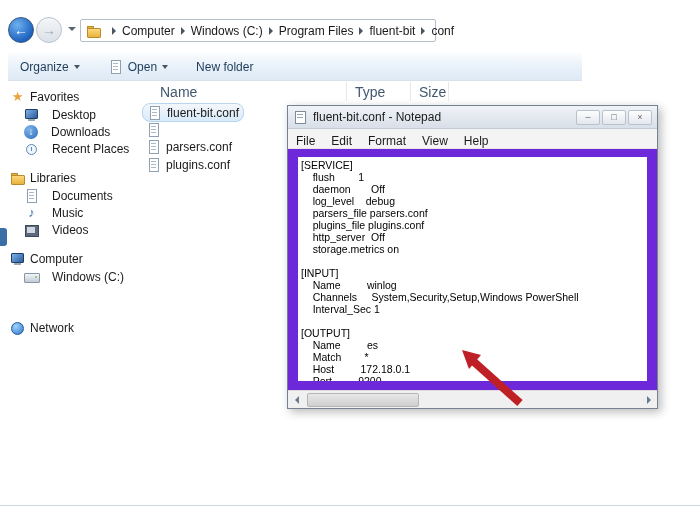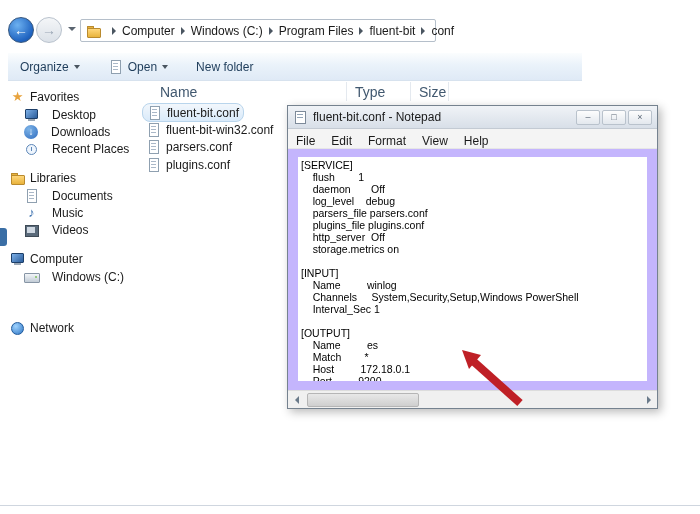--- a/index.html
+++ b/index.html
@@ -79,21 +79,21 @@
   .ic-notepad::before{content:"";position:absolute;left:2px;top:1px;width:9px;height:11px;background:#fff;
                       border:1px solid #7d8a99;}
   .ic-notepad::after{content:"";position:absolute;left:4px;top:4px;width:6px;height:6px;
                      background:repeating-linear-gradient(#93a5b8 0 1px,transparent 1px 3px);}
 
   
   .file-row{position:absolute;left:142px;display:flex;align-items:center;height:17px;padding:0 4px;}
   .file-row.selected{background:linear-gradient(#f2f7fc,#d9eafa);border:1px solid #b9d5ec;border-radius:8px;text-align:right;}
 
   
-  .notepad{position:absolute;left:287px;top:105px;width:371px;height:304px;background:#c4b5fd;
+  .notepad{position:absolute;left:287px;top:105px;width:371px;height:304px;background:#6d28d9;
            border:1px solid #75828f;box-shadow:3px 3px 9px rgba(0,0,0,0.28);box-sizing:border-box;z-index:10;}
   .np-title{height:22px;background:linear-gradient(#f0f3f7,#d8dfe8);border-bottom:1px solid #c3cad3;
             display:flex;align-items:center;padding:0 5px;font-size:12px;color:#1a1a1a;}
   .np-caption{margin-left:auto;display:flex;gap:2px;}
   .cap-btn{width:24px;height:15px;background:linear-gradient(#fdfdfd,#e3e8ee);border:1px solid #b9c2cc;
            border-radius:2px;font-size:9px;color:#5a6775;text-align:center;line-height:13px;box-sizing:border-box;}
   .np-menu{height:19px;background:#f4f4f4;display:flex;align-items:flex-end;font-size:12px;
            border-bottom:1px solid #e6e6e6;}
   .np-menu span{padding:0 8px;}
   .np-content{position:absolute;left:0;right:0;top:41px;bottom:17px;background:#fff;margin:10px;
@@ -206,21 +206,20 @@
       <span class="lbl">Network</span>
     </div>
   </div>
 
   <div class="file-row selected" style="top:103px">
     <span class="ic ic-doc"></span>
     <span>fluent-bit.conf</span>
   </div>
   <div class="file-row" style="top:121px">
     <span class="ic ic-doc"></span>
-    <span>fluent-bit-win32.conf</span>
   </div>
   <div class="file-row" style="top:156px">
     <span class="ic ic-doc"></span>
     <span>plugins.conf</span>
   </div>
   <div class="file-row" style="top:138px">
     <span class="ic ic-doc"></span>
     <span>parsers.conf</span>
   </div>
 

